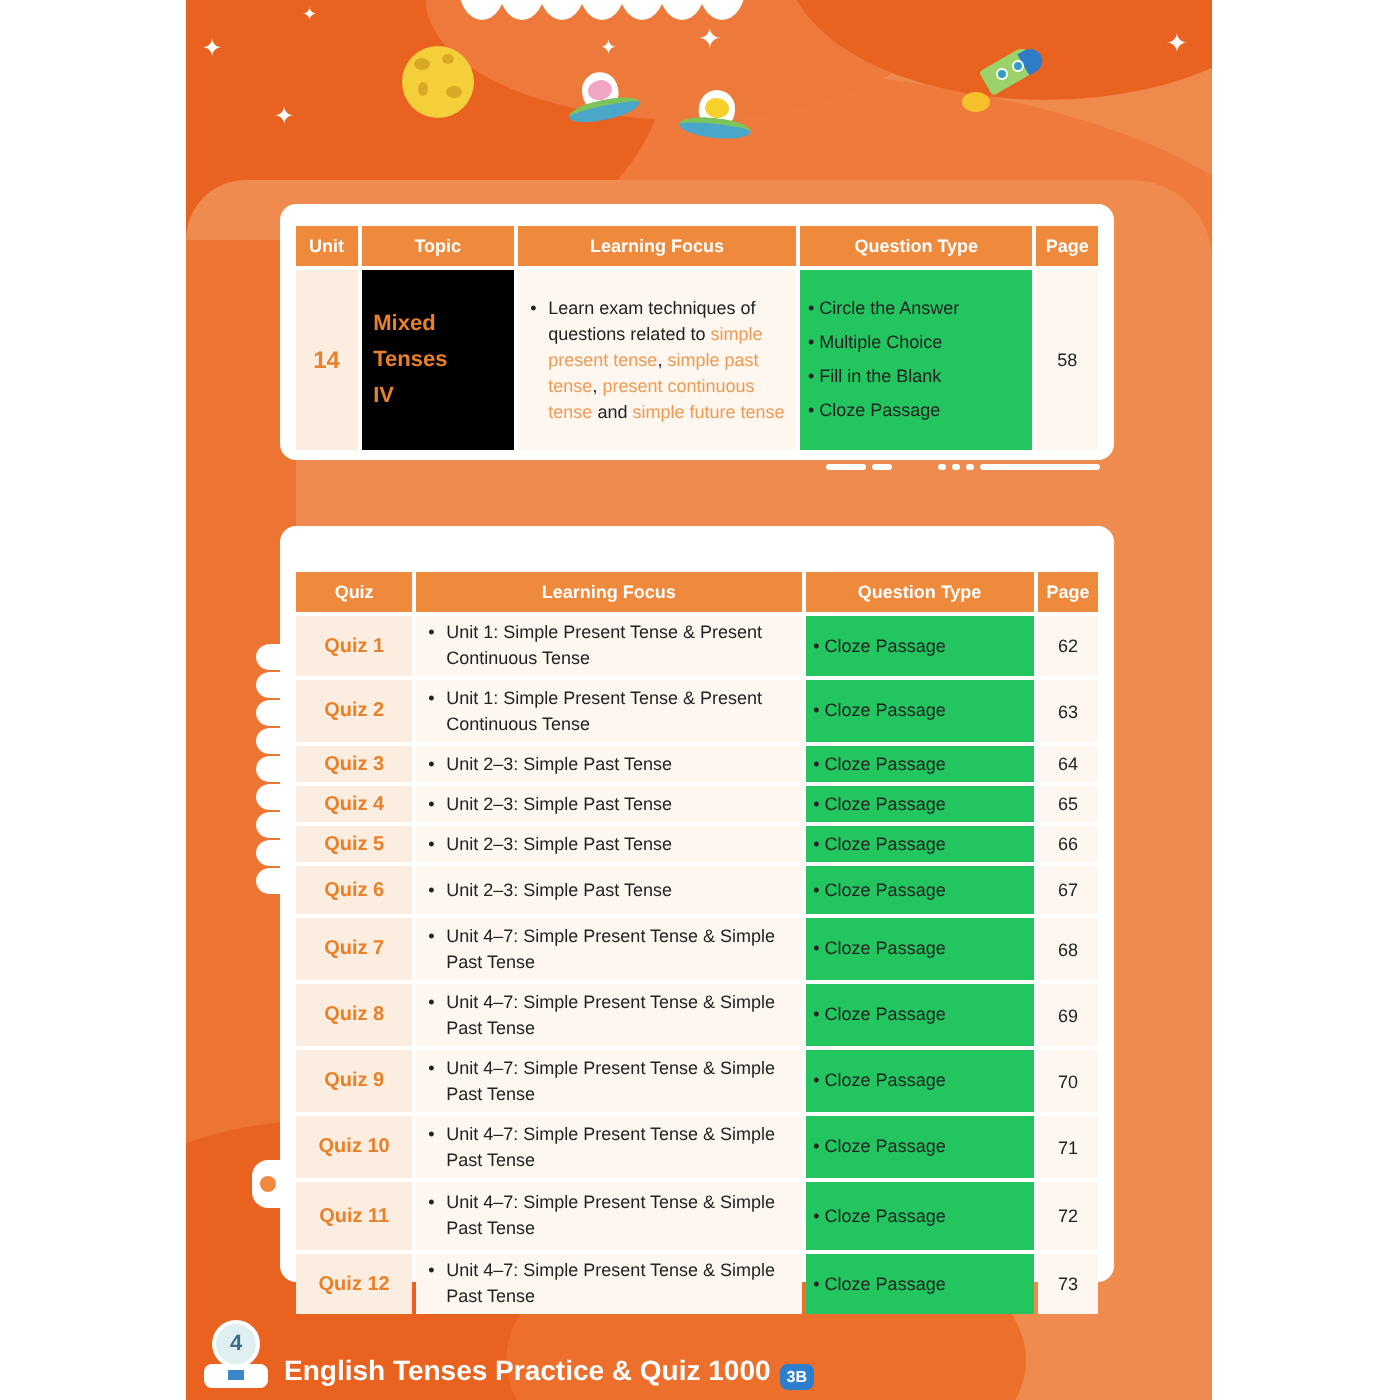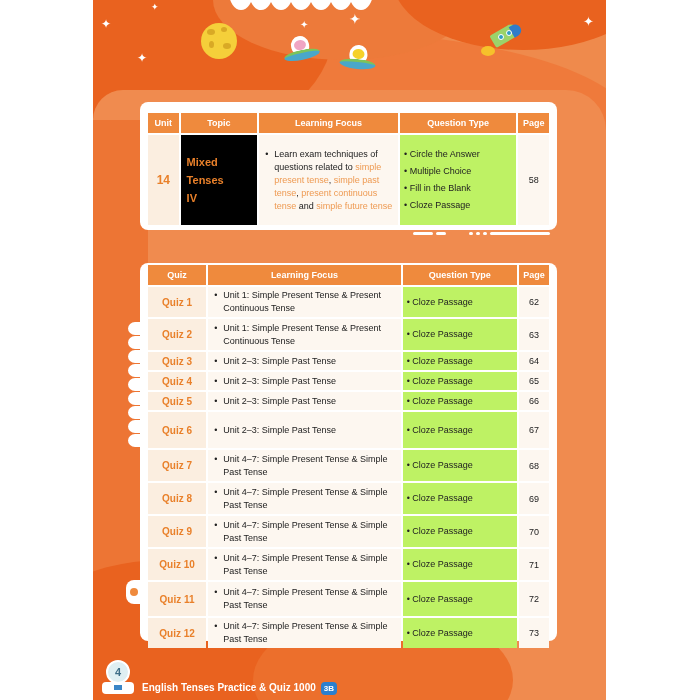--- a/index.html
+++ b/index.html
@@ -40,31 +40,31 @@
     .rocket .win { position: absolute; width: 6px; height: 6px; border-radius: 50%; background: #2f9ec1; border: 1px solid #fff; }
 
     .card {
       position: absolute; background: #ffffff; border-radius: 8px;
     }
     .card1 { left: 140px; top: 102px; width: 417px; height: 128px; }
     .card2 { left: 140px; top: 263px; width: 417px; height: 378px; }
 
     table { border-collapse: separate; border-spacing: 2px; position: absolute; left: 6px; }
     .card1 table { top: 9px; width: 405px; }
-    .card2 table { top: 0; width: 405px; }
+    .card2 table { top: 21px; width: 405px; }
 
     th {
       background: #ef8a3d; color: #ffffff; font-size: 9px; font-weight: bold;
       height: 20px; text-align: center; padding: 0 2px;
     }
     td { font-size: 9px; color: #222; vertical-align: middle; }
     .c-unit, .c-quiz { background: #fbeee0; color: #e9802a; font-weight: bold; text-align: center; }
     .c-topic { background: #000000; color: #e9802a; font-weight: bold; padding-left: 6px; line-height: 18px; font-size: 11px; }
     .c-focus { background: #fdf7f0; padding: 2px 4px 2px 6px; line-height: 13px; }
-    .c-type { background: #bef264; padding: 2px 4px; line-height: 13px; }
+    .c-type { background: #22c55e; padding: 2px 4px; line-height: 13px; }
     .c-page { background: #fdf7f0; text-align: center; }
     .bullet-item { display: flex; }
     .bullet-item .dot { width: 9px; flex: none; }
     .hl { color: #ee9a52; }
     .card1 .c-unit { font-size: 12px; }
     .card1 .c-type div { line-height: 17px; }
     .c-quiz { font-size: 10px; }
 
     .dashes { position: absolute; top: 232px; left: 413px; height: 3px; display: flex; gap: 3px; }
     .dashes span { background: #fff; height: 3px; border-radius: 2px; }
@@ -73,21 +73,21 @@
     .side-bumps span { display: block; width: 14px; height: 13px; background: #fff; border-radius: 50% 0 0 50%; margin-bottom: 1px; }
 
     .hook { position: absolute; left: 126px; top: 580px; width: 18px; height: 24px; background: #fff; border-radius: 8px 0 0 8px; }
     .hook i { position: absolute; left: 4px; top: 8px; width: 8px; height: 8px; border-radius: 50%; background: #ef8a3d; }
 
     .footer { position: absolute; left: 100px; top: 660px; height: 36px; display: flex; align-items: flex-end; }
     .astro { position: relative; width: 40px; height: 36px; }
     .astro .helmet { position: absolute; left: 6px; top: 0; width: 24px; height: 24px; border-radius: 50%; background: #dfeff2; border: 2px solid #fff; color: #3d6d86; font-size: 11px; font-weight: bold; text-align: center; line-height: 20px; }
     .astro .suit { position: absolute; left: 2px; top: 22px; width: 32px; height: 12px; background: #fff; border-radius: 4px; }
     .astro .suit i { position: absolute; left: 12px; top: 3px; width: 8px; height: 5px; background: #3a86c7; }
-    .footer-title { color: #fff; font-weight: bold; font-size: 10px; margin-left: 2px; margin-bottom: 3px; text-align: center; }
+    .footer-title { color: #fff; font-weight: bold; font-size: 14px; margin-left: 2px; margin-bottom: 3px; text-align: center; }
     .level-badge { margin-left: 5px; margin-bottom: 1px; background: #2b7fce; color: #fff; font-size: 8px; font-weight: bold; padding: 2px 3px; border-radius: 4px; }
   </style>
 </head>
 <body>
 
 <div class="page">
   <div class="bg-blob blob4"></div>
   <div class="bg-blob blob1"></div>
   <div class="bg-blob blob2"></div>
   <div class="bg-blob blob3"></div>
@@ -261,21 +261,21 @@
           <td class="c-quiz">Quiz 5</td>
           <td class="c-focus">
             <div class="bullet-item">
               <span class="dot">•</span>
               <span>Unit 2–3: Simple Past Tense</span>
             </div>
           </td>
           <td class="c-type"><span>•</span> <span>Cloze Passage</span></td>
           <td class="c-page">66</td>
         </tr>
-        <tr style="height: 36px;">
+        <tr style="height: 24px;">
           <td class="c-quiz">Quiz 6</td>
           <td class="c-focus">
             <div class="bullet-item">
               <span class="dot">•</span>
               <span>Unit 2–3: Simple Past Tense</span>
             </div>
           </td>
           <td class="c-type"><span>•</span> <span>Cloze Passage</span></td>
           <td class="c-page">67</td>
         </tr>

